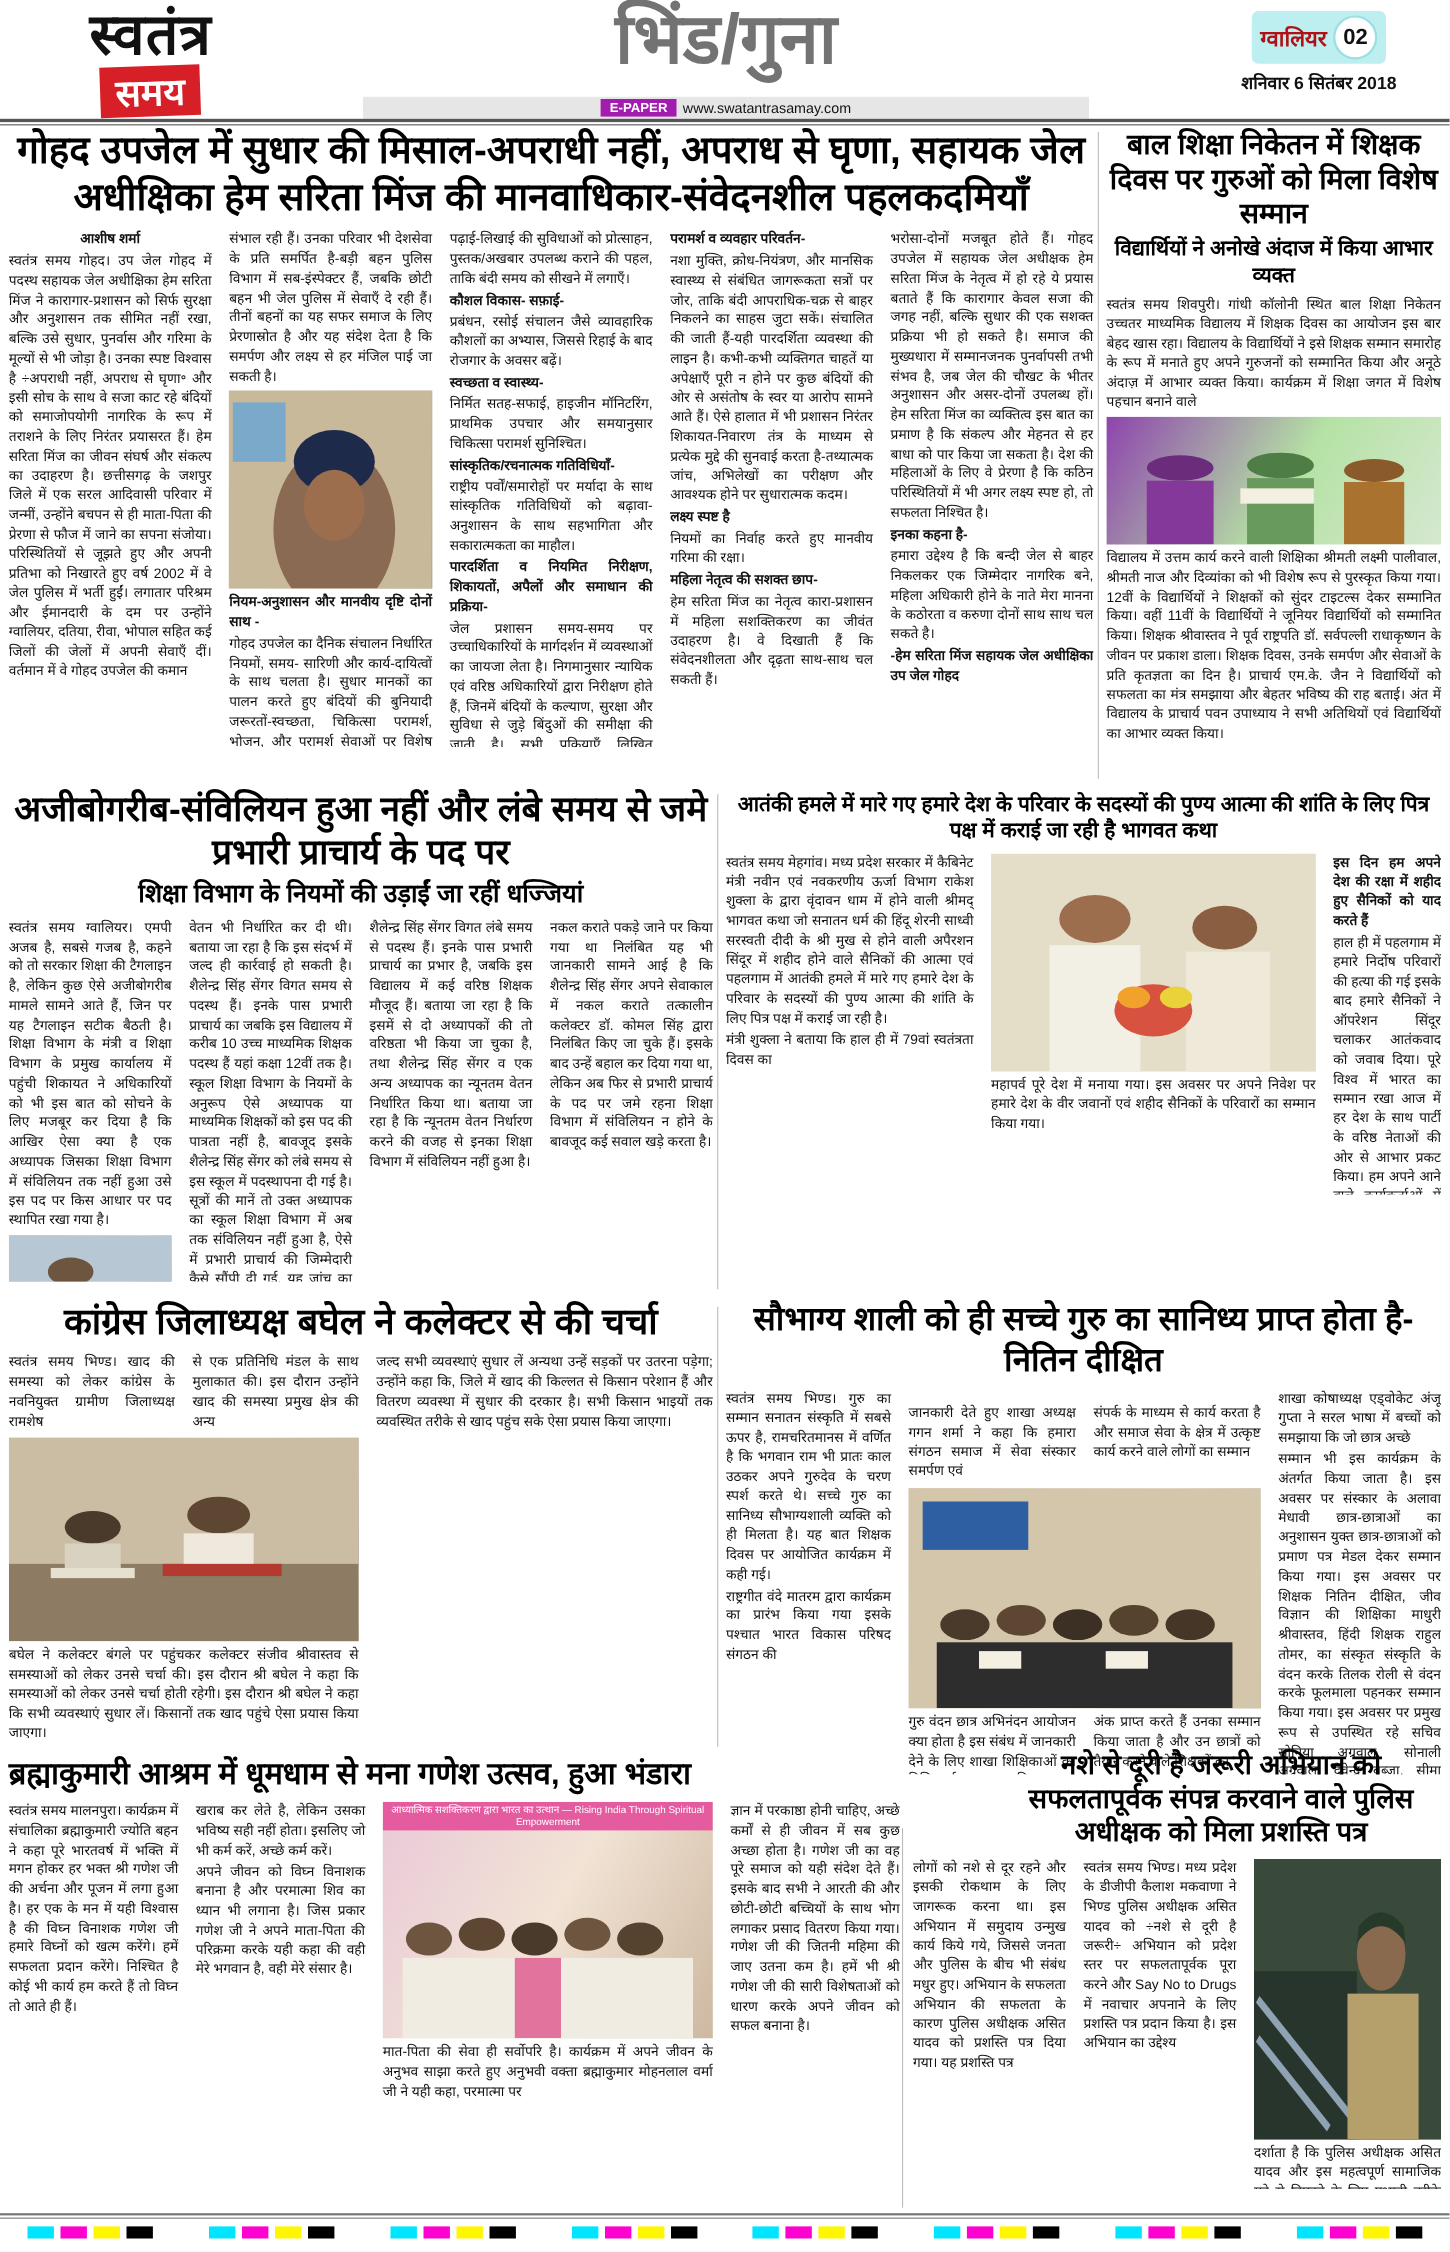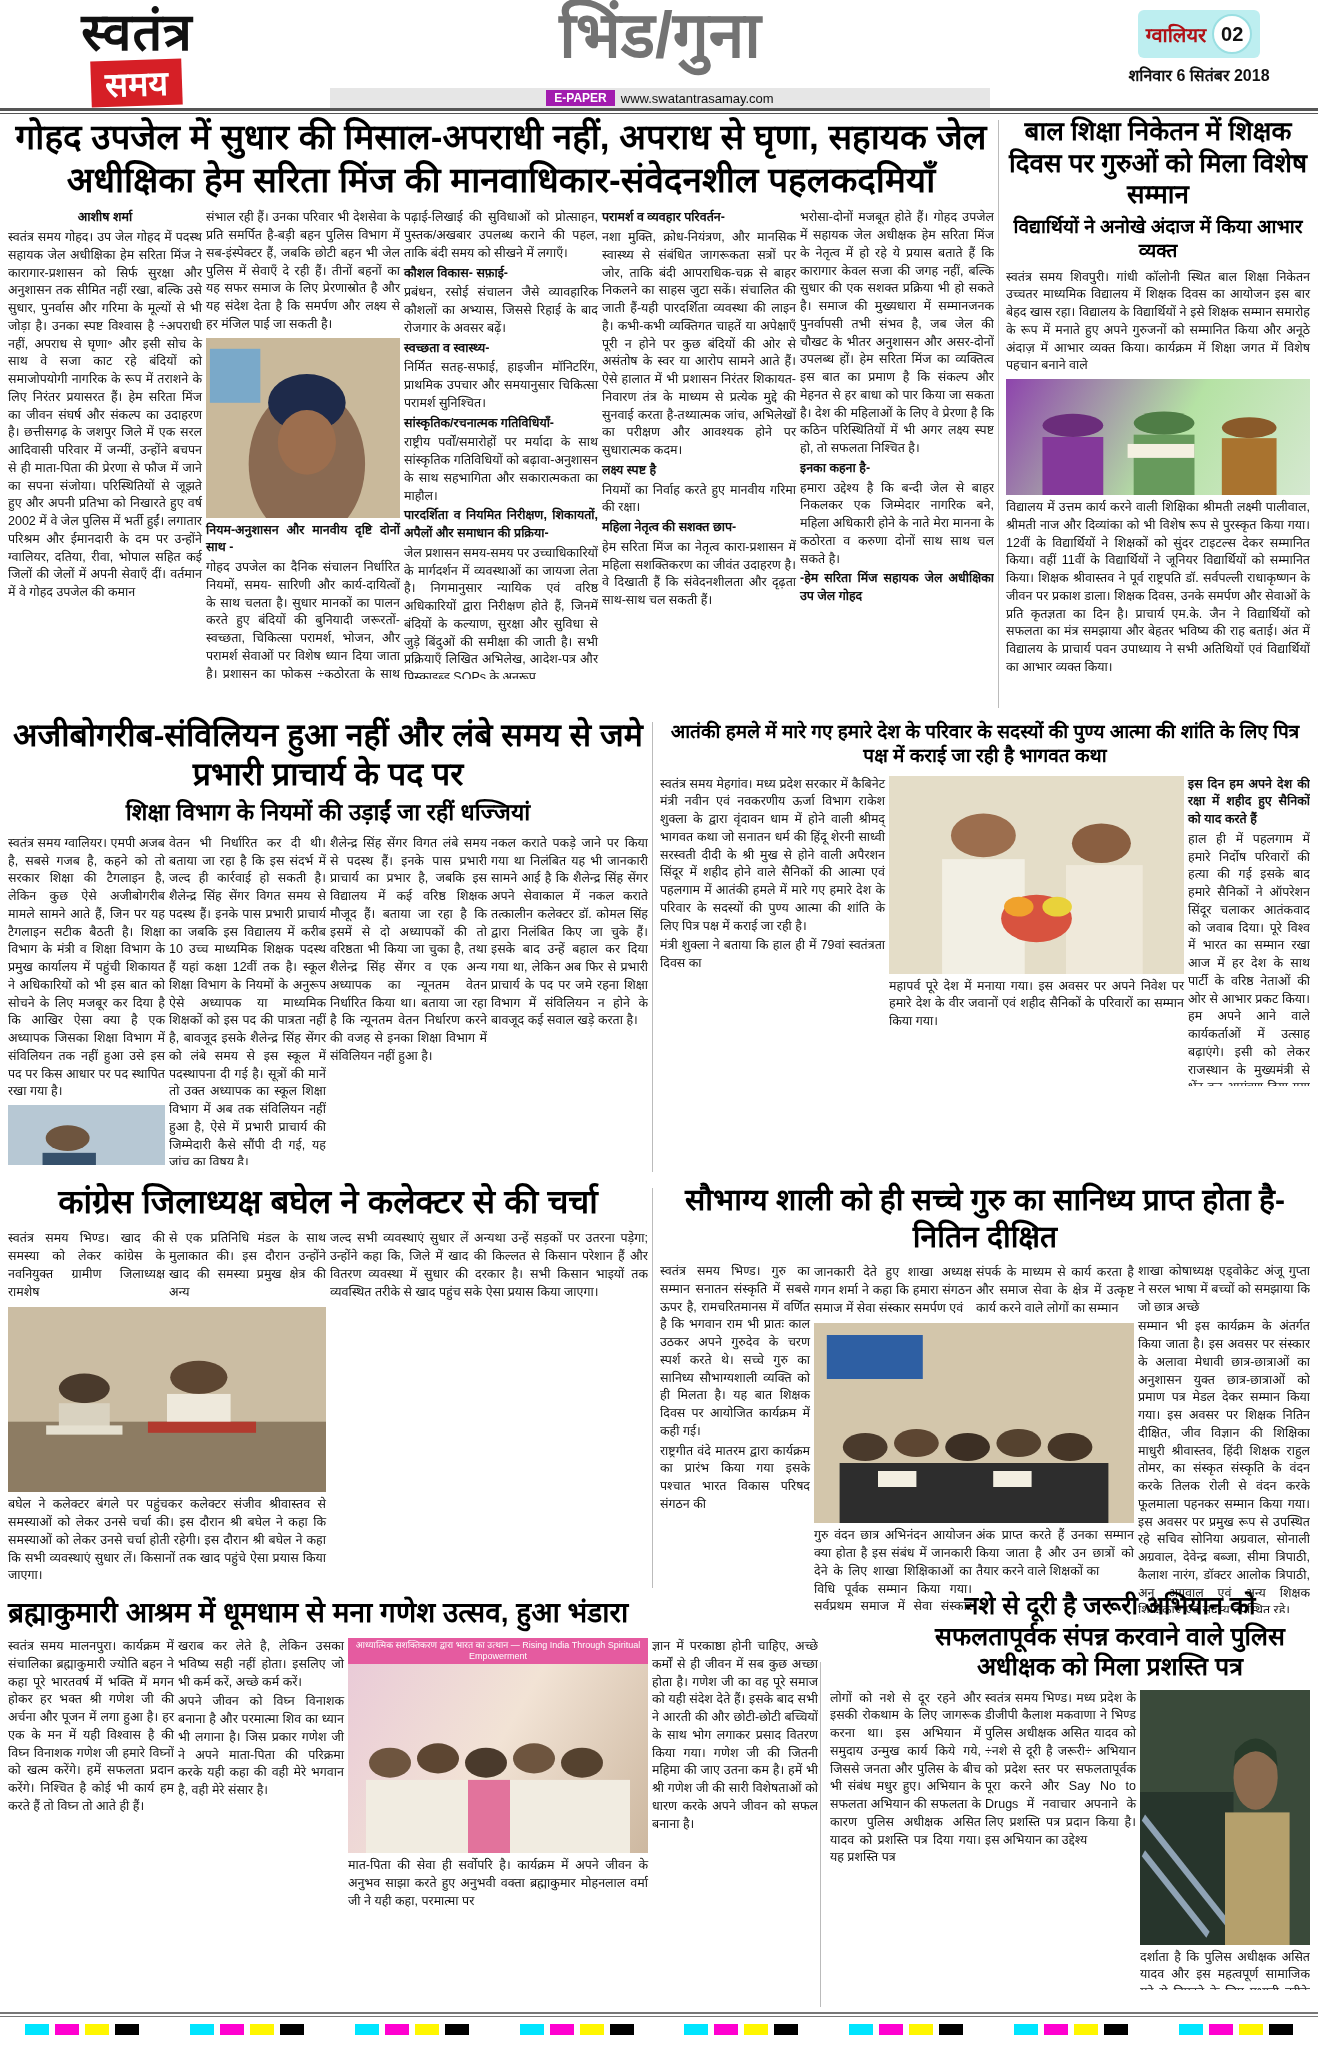--- a/index.html
+++ b/index.html
@@ -21,21 +21,21 @@
            padding:4px 8px;}
   .ed-name{color:#b01116;font-weight:bold;font-size:20px;}
   .ed-num{background:#fff;border:2px solid #9adfe2;border-radius:50%;width:36px;height:36px;
           display:inline-flex;align-items:center;justify-content:center;font-weight:bold;font-size:20px;color:#111;}
   .ed-date{margin-top:6px;font-weight:bold;font-size:16px;color:#111;}
   .mast-rule{position:absolute;left:0;top:108px;width:1318px;border-top:3px solid #555;border-bottom:1px solid #555;height:2px;}
   
   .sec{position:absolute;}
   .headline{font-weight:bold;color:#000;text-align:center;line-height:1.22;}
   .subhead{font-weight:bold;color:#000;text-align:center;line-height:1.25;}
-  .bodyrow{display:flex;gap:4px;margin-top:8px;}
+  .bodyrow{display:flex;gap:16px;margin-top:8px;}
   .col{flex:1;font-size:12.5px;line-height:1.42;text-align:justify;}
   .col p{margin:0 0 2px 0;}
   .col p.para-head{font-weight:bold;}
   .byline{font-weight:bold;text-align:center;}
   .vdiv{position:absolute;width:1px;background:#bbb;}
   .photo{position:relative;background:linear-gradient(135deg,#cfc6b4,#b9ac93 60%,#9d9077);overflow:hidden;}
   .photo svg{position:absolute;left:0;top:0;width:100%;height:100%;}
   .banner{position:absolute;left:0;top:0;width:100%;background:#e55ba0;color:#fff;font-size:9px;
           text-align:center;padding:2px 0;line-height:1.2;}
   
@@ -249,21 +249,21 @@
   <div class="vdiv" style="left:652px;top:1188px;height:400px;"></div>
 
   <section class="sec" style="left:660px;top:1182px;width:650px;height:410px;">
     <h2 class="headline" style="font-size:30px;margin:0;">सौभाग्य शाली को ही सच्चे गुरु का सानिध्य प्राप्त होता है- नितिन दीक्षित</h2>
     <div class="bodyrow" style="height:350px;overflow:hidden;">
       <div class="col" style="flex:0 0 150px;">
           <p>स्वतंत्र समय भिण्ड। गुरु का सम्मान सनातन संस्कृति में सबसे ऊपर है, रामचरितमानस में वर्णित है कि भगवान राम भी प्रातः काल उठकर अपने गुरुदेव के चरण स्पर्श करते थे। सच्चे गुरु का सानिध्य सौभाग्यशाली व्यक्ति को ही मिलता है। यह बात शिक्षक दिवस पर आयोजित कार्यक्रम में कही गई।</p>
           <p>राष्ट्रगीत वंदे मातरम द्वारा कार्यक्रम का प्रारंभ किया गया इसके पश्चात भारत विकास परिषद संगठन की</p>
         </div>
       <div style="flex:0 0 320px;">
-        <div class="bodyrow" style="margin-top:1px;">
+        <div class="bodyrow" style="margin-top:13px;">
           <div class="col">
               <p>जानकारी देते हुए शाखा अध्यक्ष गगन शर्मा ने कहा कि हमारा संगठन समाज में सेवा संस्कार समर्पण एवं</p>
             </div>
           <div class="col">
               <p>संपर्क के माध्यम से कार्य करता है और समाज सेवा के क्षेत्र में उत्कृष्ट कार्य करने वाले लोगों का सम्मान</p>
             </div>
         </div>
         <div class="photo" style="width:100%;height:200px;margin:4px 0;background:linear-gradient(120deg,#c9b79b,#ded3bd 55%,#a3927a);">
           <svg viewBox="0 0 100 100" preserveAspectRatio="none">
             <rect width="100" height="100" fill="#d3c6ab"></rect>

